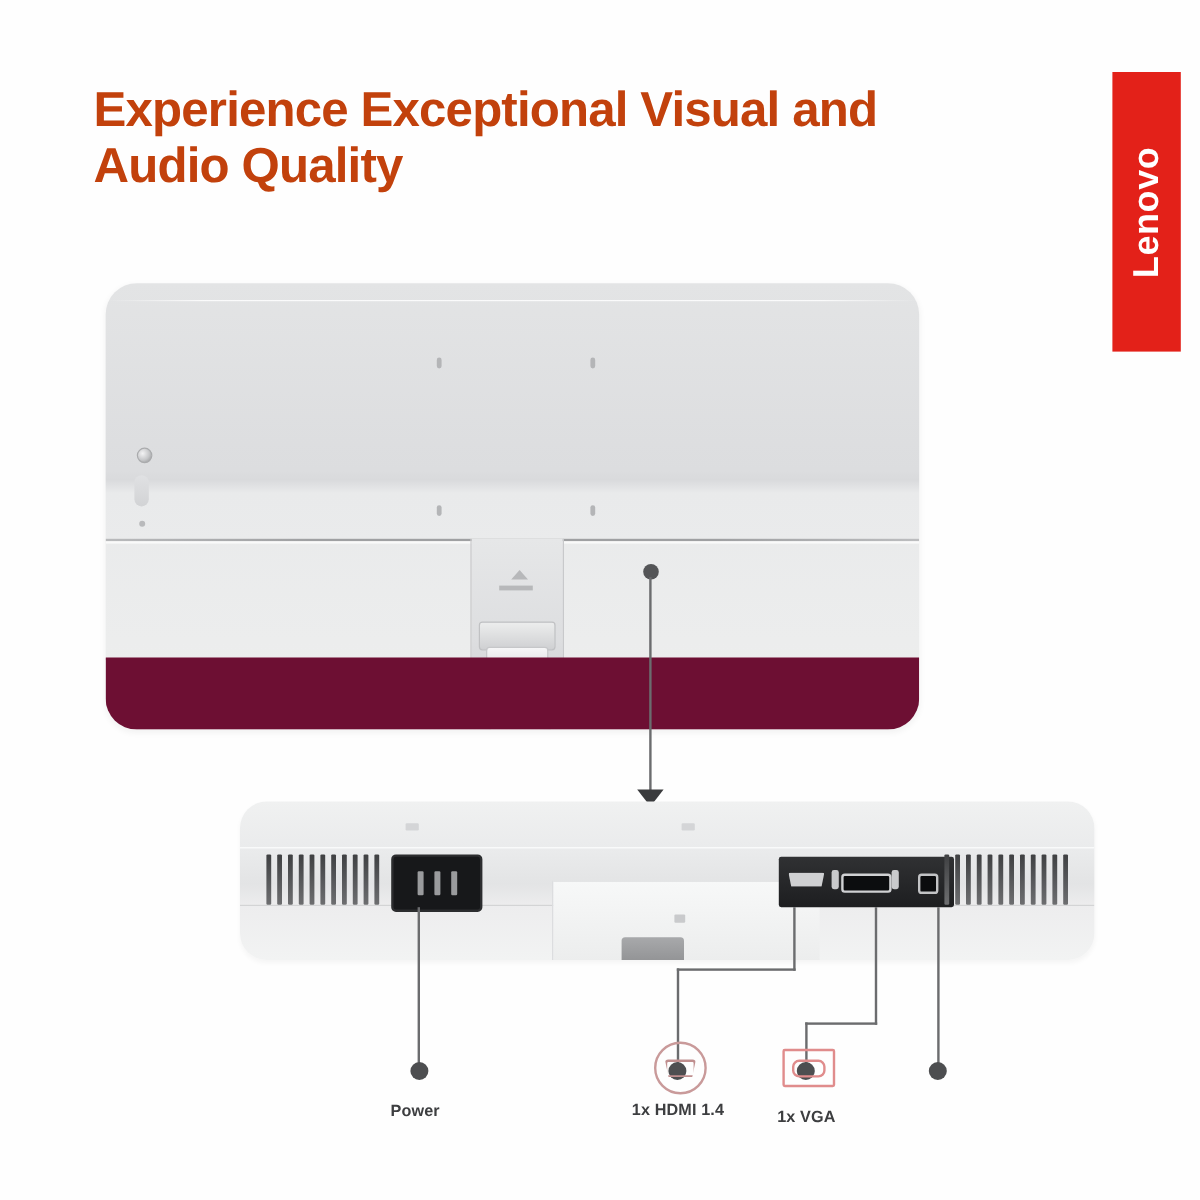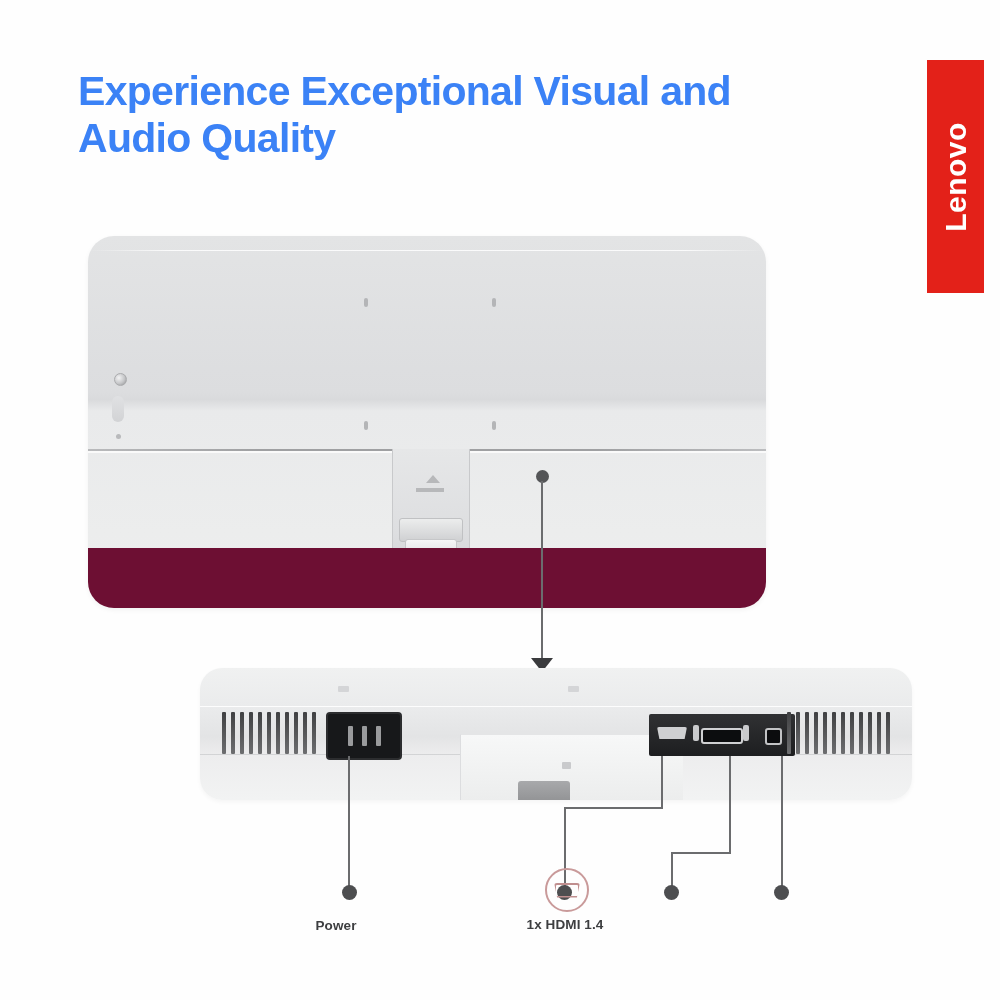--- a/index.html
+++ b/index.html
@@ -26,21 +26,21 @@
   
   .headline {
     position: absolute;
     left: 78px;
     top: 68px;
     width: 740px;
     font-size: 41px;
     line-height: 1.14;
     font-weight: 700;
     letter-spacing: -0.7px;
-    color: #3b82f6;
+    color: #c2410c;
   }
   .subhead {
     position: absolute;
     left: 80px;
     top: 183px;
     width: 760px;
     font-size: 27px;
     font-weight: 400;
     letter-spacing: -0.1px;
     color: #4a4a4a;
@@ -572,28 +572,36 @@
   <div class="lbl-dot" style="left:557px; top:885px;"></div>
 
   <div class="lead lead-v" style="left:729px; top:756px; height:98px;"></div>
   <div class="lead lead-h" style="left:671px; top:852px; width:60px;"></div>
   <div class="lead lead-v" style="left:671px; top:852px; height:35px;"></div>
   <div class="lbl-dot" style="left:664px; top:885px;"></div>
 
   <div class="lead lead-v" style="left:781px; top:756px; height:131px;"></div>
   <div class="lbl-dot" style="left:774px; top:885px;"></div>
 
-  <div class="conn" style="left:261px; top:918px;">
+  <div class="conn" style="left:271px; top:918px;">
     <div class="conn-label">Power</div>
   </div>
 
   <div class="conn" style="left:490px; top:868px;">
     <div class="conn-icon">
       <div class="ic-hdmi">
         <div class="ic-hdmi-inner"></div>
       </div>
     </div>
     <div class="conn-label">1x HDMI 1.4</div>
   </div>
 
+  <div class="conn" style="left:597px; top:868px;">
+    <div class="conn-icon">
+      <div class="ic-vga">
+        <div class="ic-vga-inner"></div>
+      </div>
+    </div>
+    <div class="conn-label">1x VGA</div>
+  </div>
 
 
 </div>
 
 </body></html>

